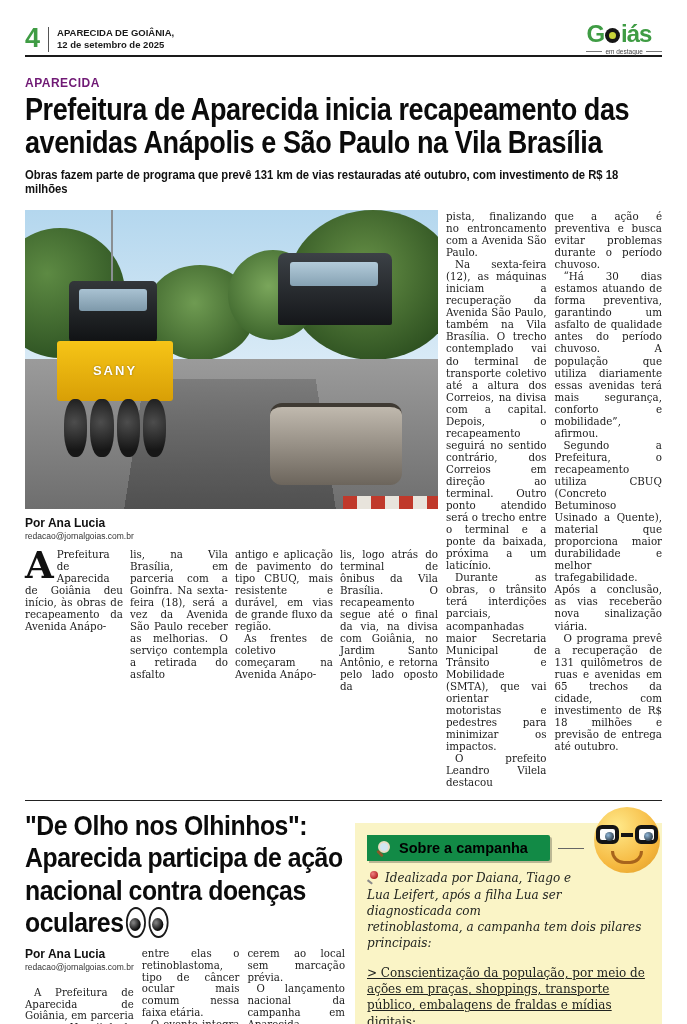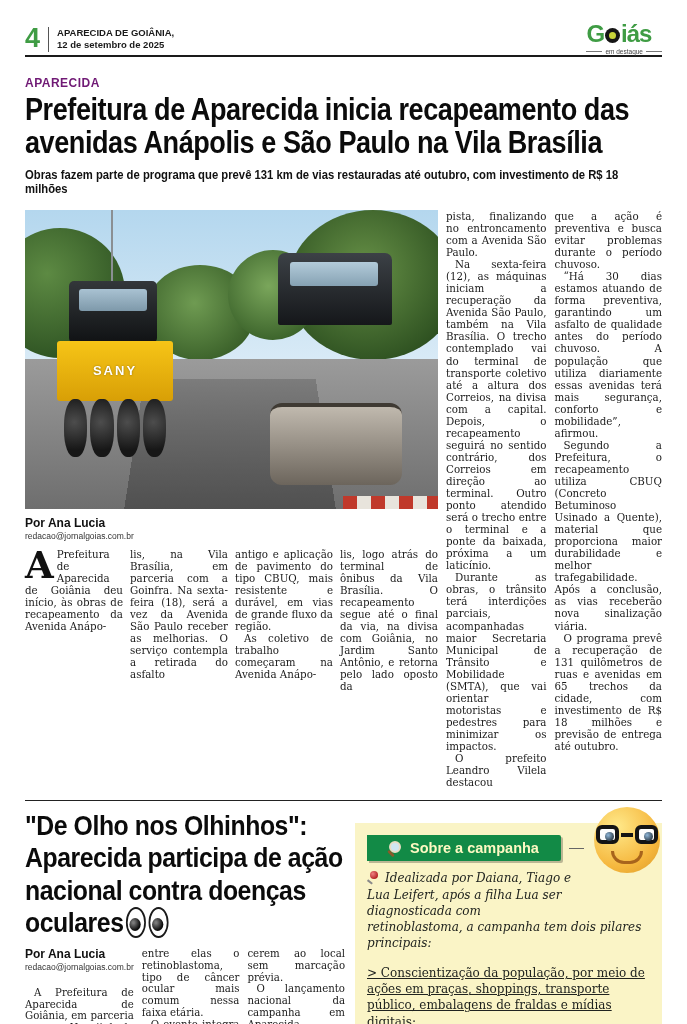--- a/index.html
+++ b/index.html
@@ -152,22 +152,22 @@
   .a2col .byline { margin:0 0 14px 0; }
   .a2-lead { text-indent:9px; }
 
   
   .campaign-box {
     flex:1; background:#faf4c6; position:relative; margin-top:14px;
     padding:10px 12px 12px 12px; height:366px;
   }
   .box-header-row { display:flex; align-items:center; margin-top:2px; }
   .box-header {
-    background:#128a46; color:#fef9c3; font-family:"Liberation Sans", sans-serif;
-    font-weight:bold; font-size:14.5px; padding:5px 22px 5px 20px;
+    background:#128a46; color:#000000; font-family:"Liberation Sans", sans-serif;
+    font-weight:bold; font-size:14.5px; padding:5px 22px 5px 9px;
     display:flex; align-items:center; border-radius:0 2px 2px 0;
     box-shadow:2px 2px 0 rgba(0,0,0,0.25);
   }
   .header-line { flex:1; height:1px; background:#666; margin:0 66px 0 8px; }
   .mag-icon { display:inline-block; width:15px; height:15px; position:relative; margin-right:8px; }
   .mag-icon::before { content:''; position:absolute; top:0; right:1px; width:8px; height:8px;
                       border:2.5px solid #e9ddc4; border-radius:50%; background:#cfe6f2; }
   .mag-icon::after { content:''; position:absolute; left:0; bottom:1px; width:8px; height:3px;
                      background:#8a5a2a; transform:rotate(45deg); border-radius:2px; }
   .nerd { position:absolute; top:-16px; right:2px; width:66px; height:66px; border-radius:50%;
@@ -261,21 +261,21 @@
 
       <div class="cols4">
         <div class="body-col">
           <span class="dropcap">A</span><span>Prefeitura de Aparecida de Goiânia deu início, às obras de recapeamento da Avenida Anápo-</span>
         </div>
         <div class="body-col">
             <p class="para">lis, na Vila Brasília, em parceria com a Goinfra. Na sexta-feira (18), será a vez da Avenida São Paulo receber as melhorias. O serviço contempla a retirada do asfalto</p>
           </div>
         <div class="body-col">
             <p class="para">antigo e aplicação de pavimento do tipo CBUQ, mais resistente e durável, em vias de grande fluxo da região.</p>
-            <p class="para">As coletivo de trabalho começaram na Avenida Anápo-</p>
+            <p class="para">As frentes de coletivo começaram na Avenida Anápo-</p>
           </div>
         <div class="body-col">
             <p class="para">lis, logo atrás do terminal de ônibus da Vila Brasília. O recapeamento segue até o final da via, na divisa com Goiânia, no Jardim Santo Antônio, e retorna pelo lado oposto da</p>
           </div>
       </div>
     </div>
 
     <div class="body-col col5">
         <p class="para">pista, finalizando no entroncamento com a Avenida São Paulo.</p>
         <p class="para">Na sexta-feira (12), as máquinas iniciam a recuperação da Avenida São Paulo, também na Vila Brasília. O trecho contemplado vai do terminal de transporte coletivo até a altura dos Correios, na divisa com a capital. Depois, o recapeamento seguirá no sentido contrário, dos Correios em direção ao terminal. Outro ponto atendido será o trecho entre o terminal e a ponte da baixada, próxima a um laticínio.</p>

